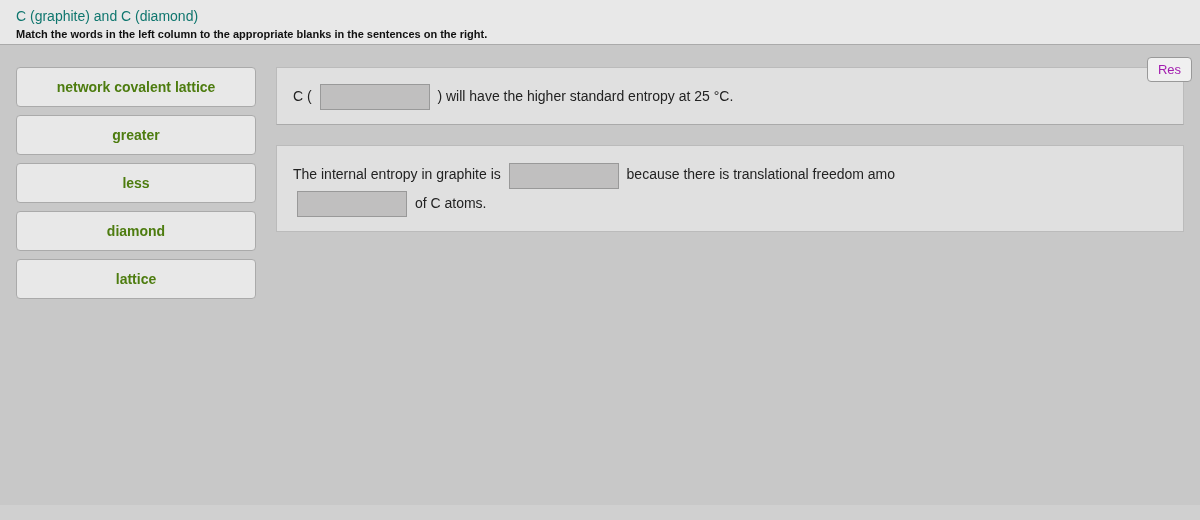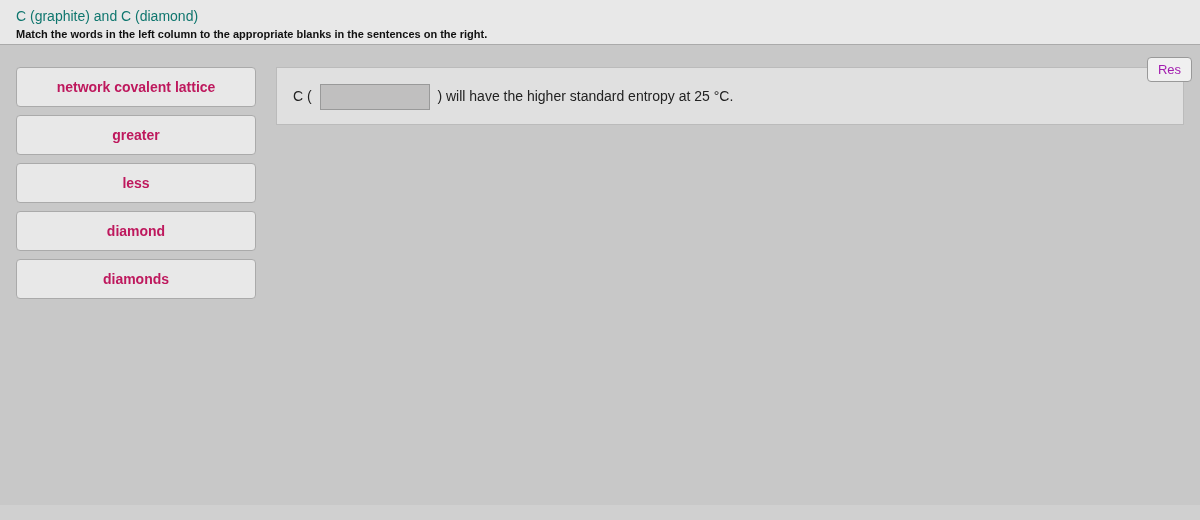--- a/index.html
+++ b/index.html
@@ -58,21 +58,21 @@
       flex-shrink: 0;
     }
     .word-tile {
       background: #e8e8e8;
       border: 1px solid #aaa;
       border-radius: 4px;
       padding: 10px 16px;
       text-align: center;
       font-size: 14px;
       font-weight: bold;
-      color: #be185d;
+      color: #4d7c0f;
       cursor: grab;
       user-select: none;
       min-height: 40px;
       display: flex;
       align-items: center;
       justify-content: center;
     }
     
     .right-column {
       flex: 1;
@@ -134,28 +134,36 @@
 <div class="main-area">
   <button class="reset-btn">Res</button>
 
   <div class="content-row">
 
     <div class="left-column">
       <div class="word-tile">network covalent lattice</div>
       <div class="word-tile">greater</div>
       <div class="word-tile">less</div>
       <div class="word-tile">diamond</div>
-      <div class="word-tile">diamonds</div>
+      <div class="word-tile">lattice</div>
     </div>
 
     <div class="right-column">
 
       <div class="sentence-block">
         <span class="c-parens">C (</span>
         <span class="blank-box"></span>
         <span>) will have the higher standard entropy at 25 °C.</span>
       </div>
 
+      <div class="sentence-block">
+        <span>The internal entropy in graphite is</span>
+        <span class="blank-box"></span>
+        <span>because there is translational freedom amo</span>
+        <br>
+        <span class="blank-box"></span>
+        <span>of C atoms.</span>
+      </div>
 
 
     </div>
   </div>
 </div>
 
 </body></html>

